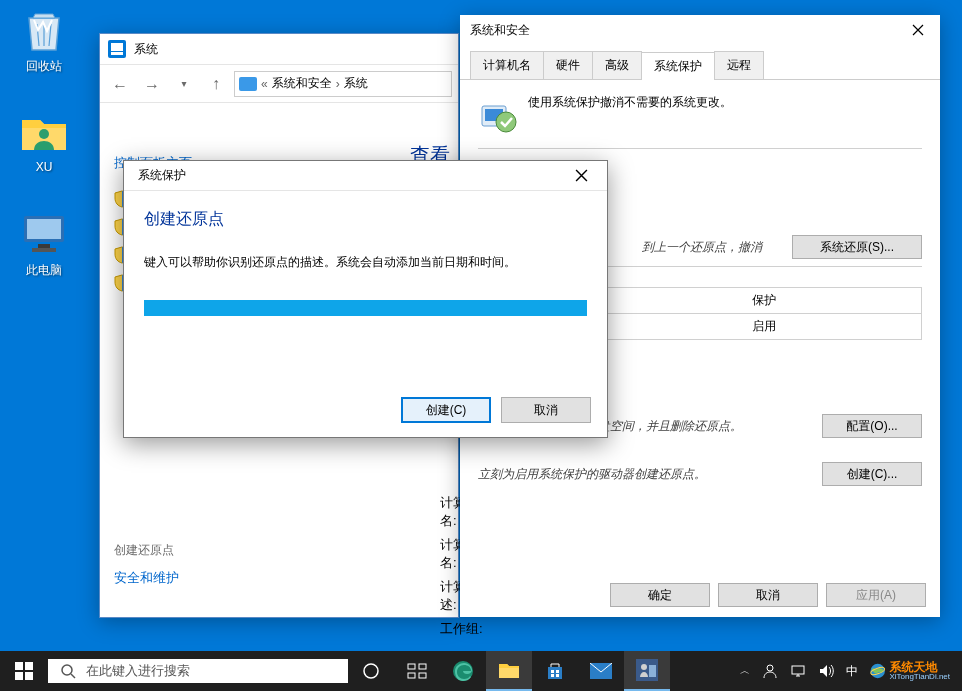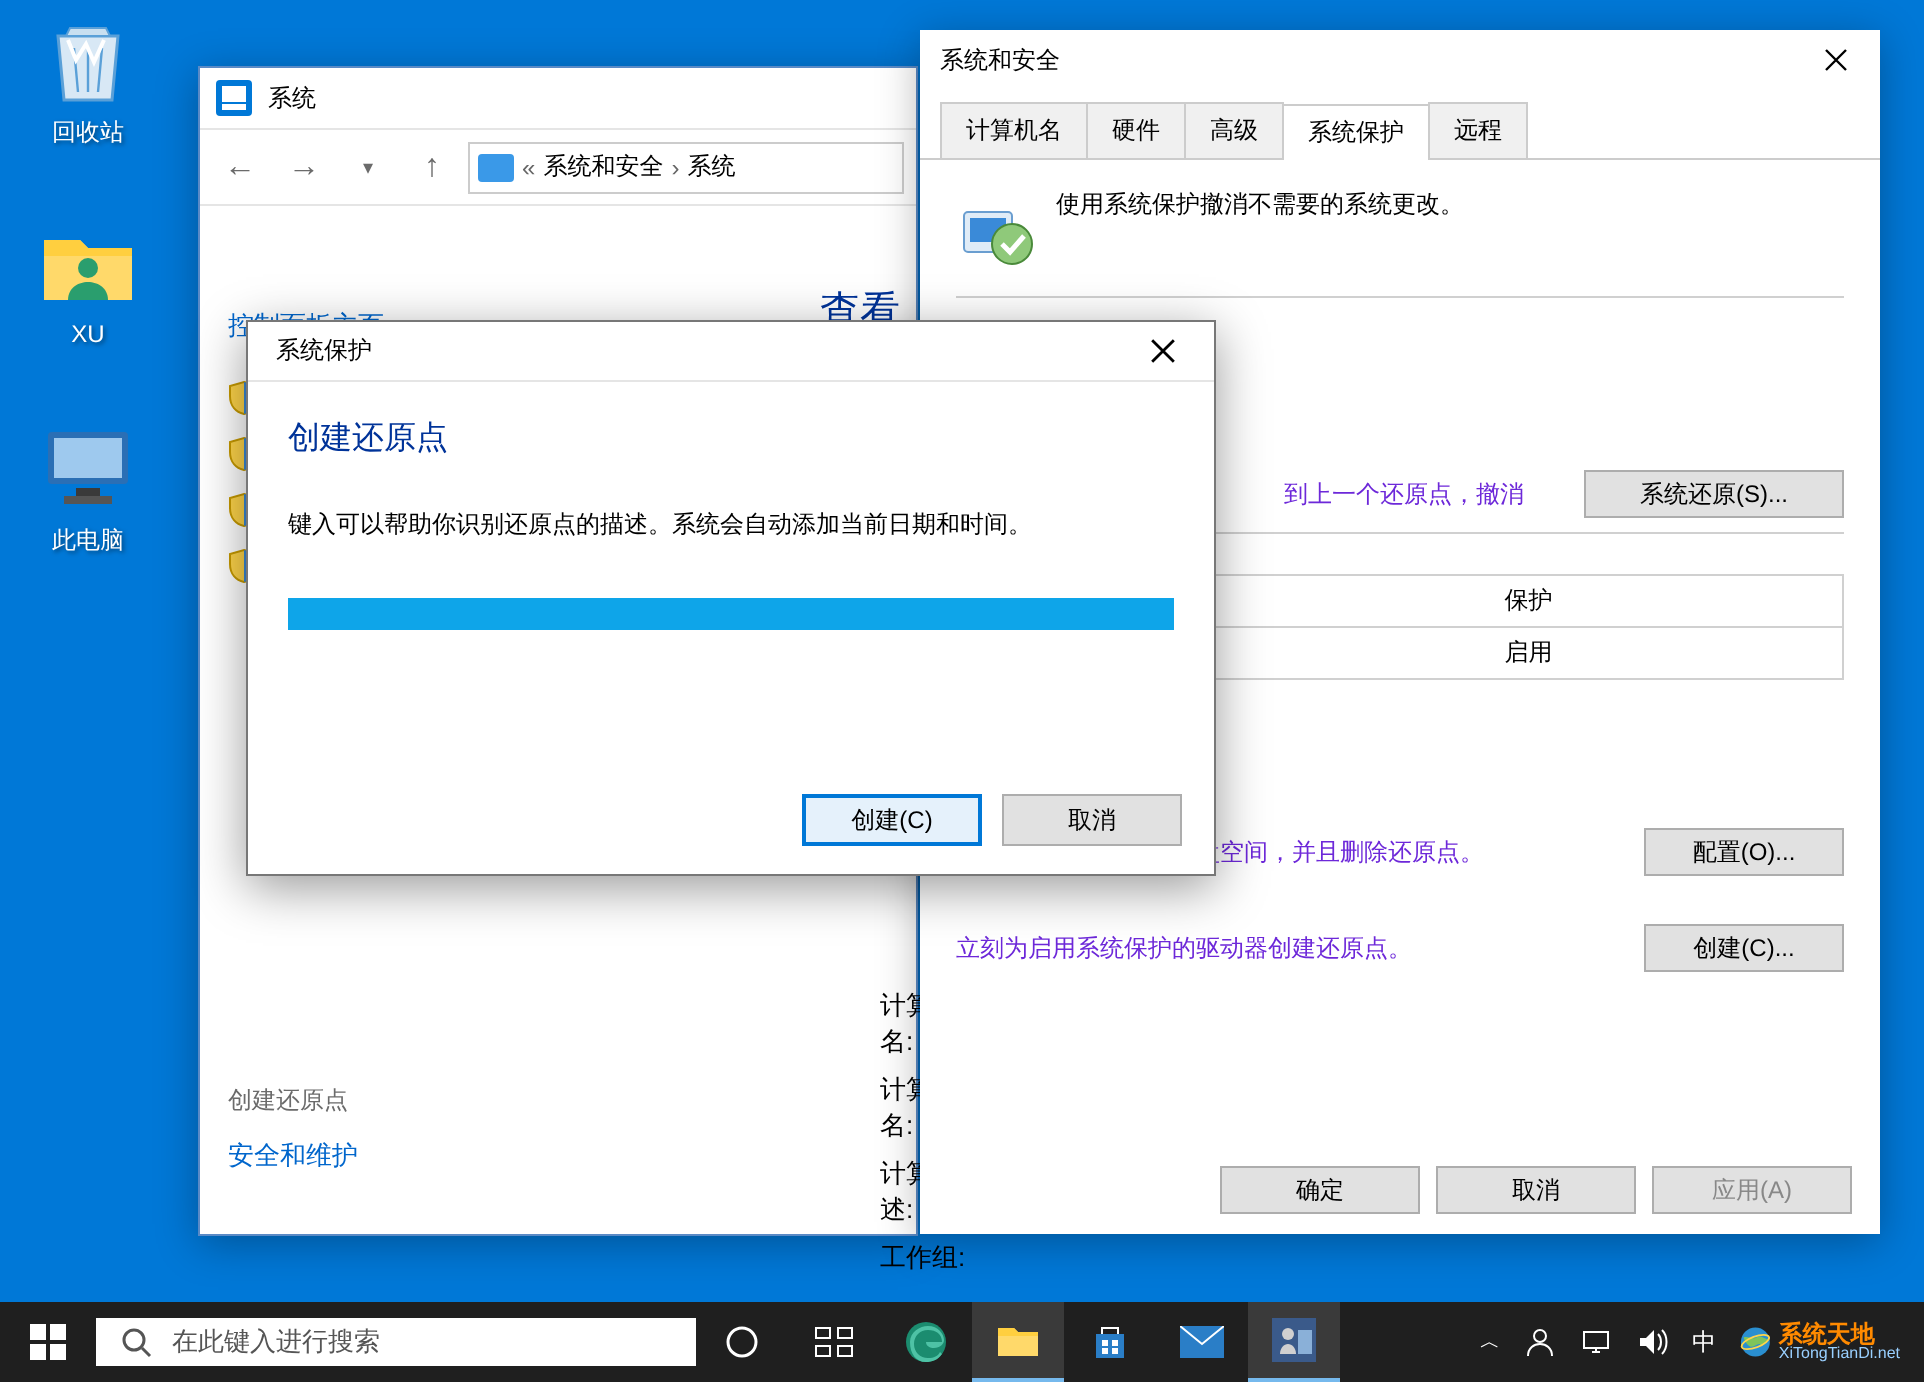--- a/index.html
+++ b/index.html
@@ -36,21 +36,21 @@
   .wp-title { height: 30px; display:flex; align-items:center; padding: 0 10px; font-size:12px; color:#000; position:relative;}
   .wp-close { position:absolute; right:4px; top:4px; width:36px; height:22px; display:flex; align-items:center; justify-content:center; color:#000;}
   .wp-tabs { display:flex; gap:0; padding: 0 10px; border-bottom: 1px solid #ccc; margin-top:6px; font-size:12px;}
   .wp-tab { padding: 5px 12px; border:1px solid #ccc; border-bottom:none; background:#f0f0f0; margin-right:-1px; position:relative;}
   .wp-tab.active { background:#fff; z-index:2; top:1px;}
   .wp-content { padding: 14px 18px; font-size:12px; }
   .wp-hdr-row { display:flex; gap:10px; align-items:flex-start; margin-bottom:14px;}
   .wp-shield-big { width:40px; height:40px; }
   .wp-section { border-top: 1px solid #d0d0d0; padding: 14px 0 8px; margin-top: 6px;}
   .wp-row { display:flex; align-items:center; gap:10px; margin-bottom: 10px;}
-  .wp-row .txt { flex:1; color:#6d28d9; line-height:1.5;}
+  .wp-row .txt { flex:1; color:#404040; line-height:1.5;font-style:italic;}
   .wp-btn { min-width:100px; height:24px; border:1px solid #adadad; background:#e1e1e1; font-size:12px; cursor:pointer;}
   .wp-btn:disabled { color:#888; }
   .wp-table { width:100%; border:1px solid #d0d0d0; font-size:12px; margin-top:6px; border-collapse:collapse;}
   .wp-table th { text-align:left; padding:4px 8px; font-weight:normal; border-bottom:1px solid #d0d0d0;}
   .wp-table td { padding:4px 8px;}
   .wp-footer { position:absolute; bottom:10px; right:14px; display:flex; gap:8px;}
 
   
   .win-prot { position: absolute; left: 123px; top: 160px; width: 485px; height: 278px; background: #fff; border:1px solid #777; box-shadow: 0 6px 24px rgba(0,0,0,.4); z-index: 10; }
   .wpr-title { height: 30px; display:flex; align-items:center; justify-content:space-between; padding: 0 6px 0 14px; font-size:12px; border-bottom:1px solid #e5e5e5;}

